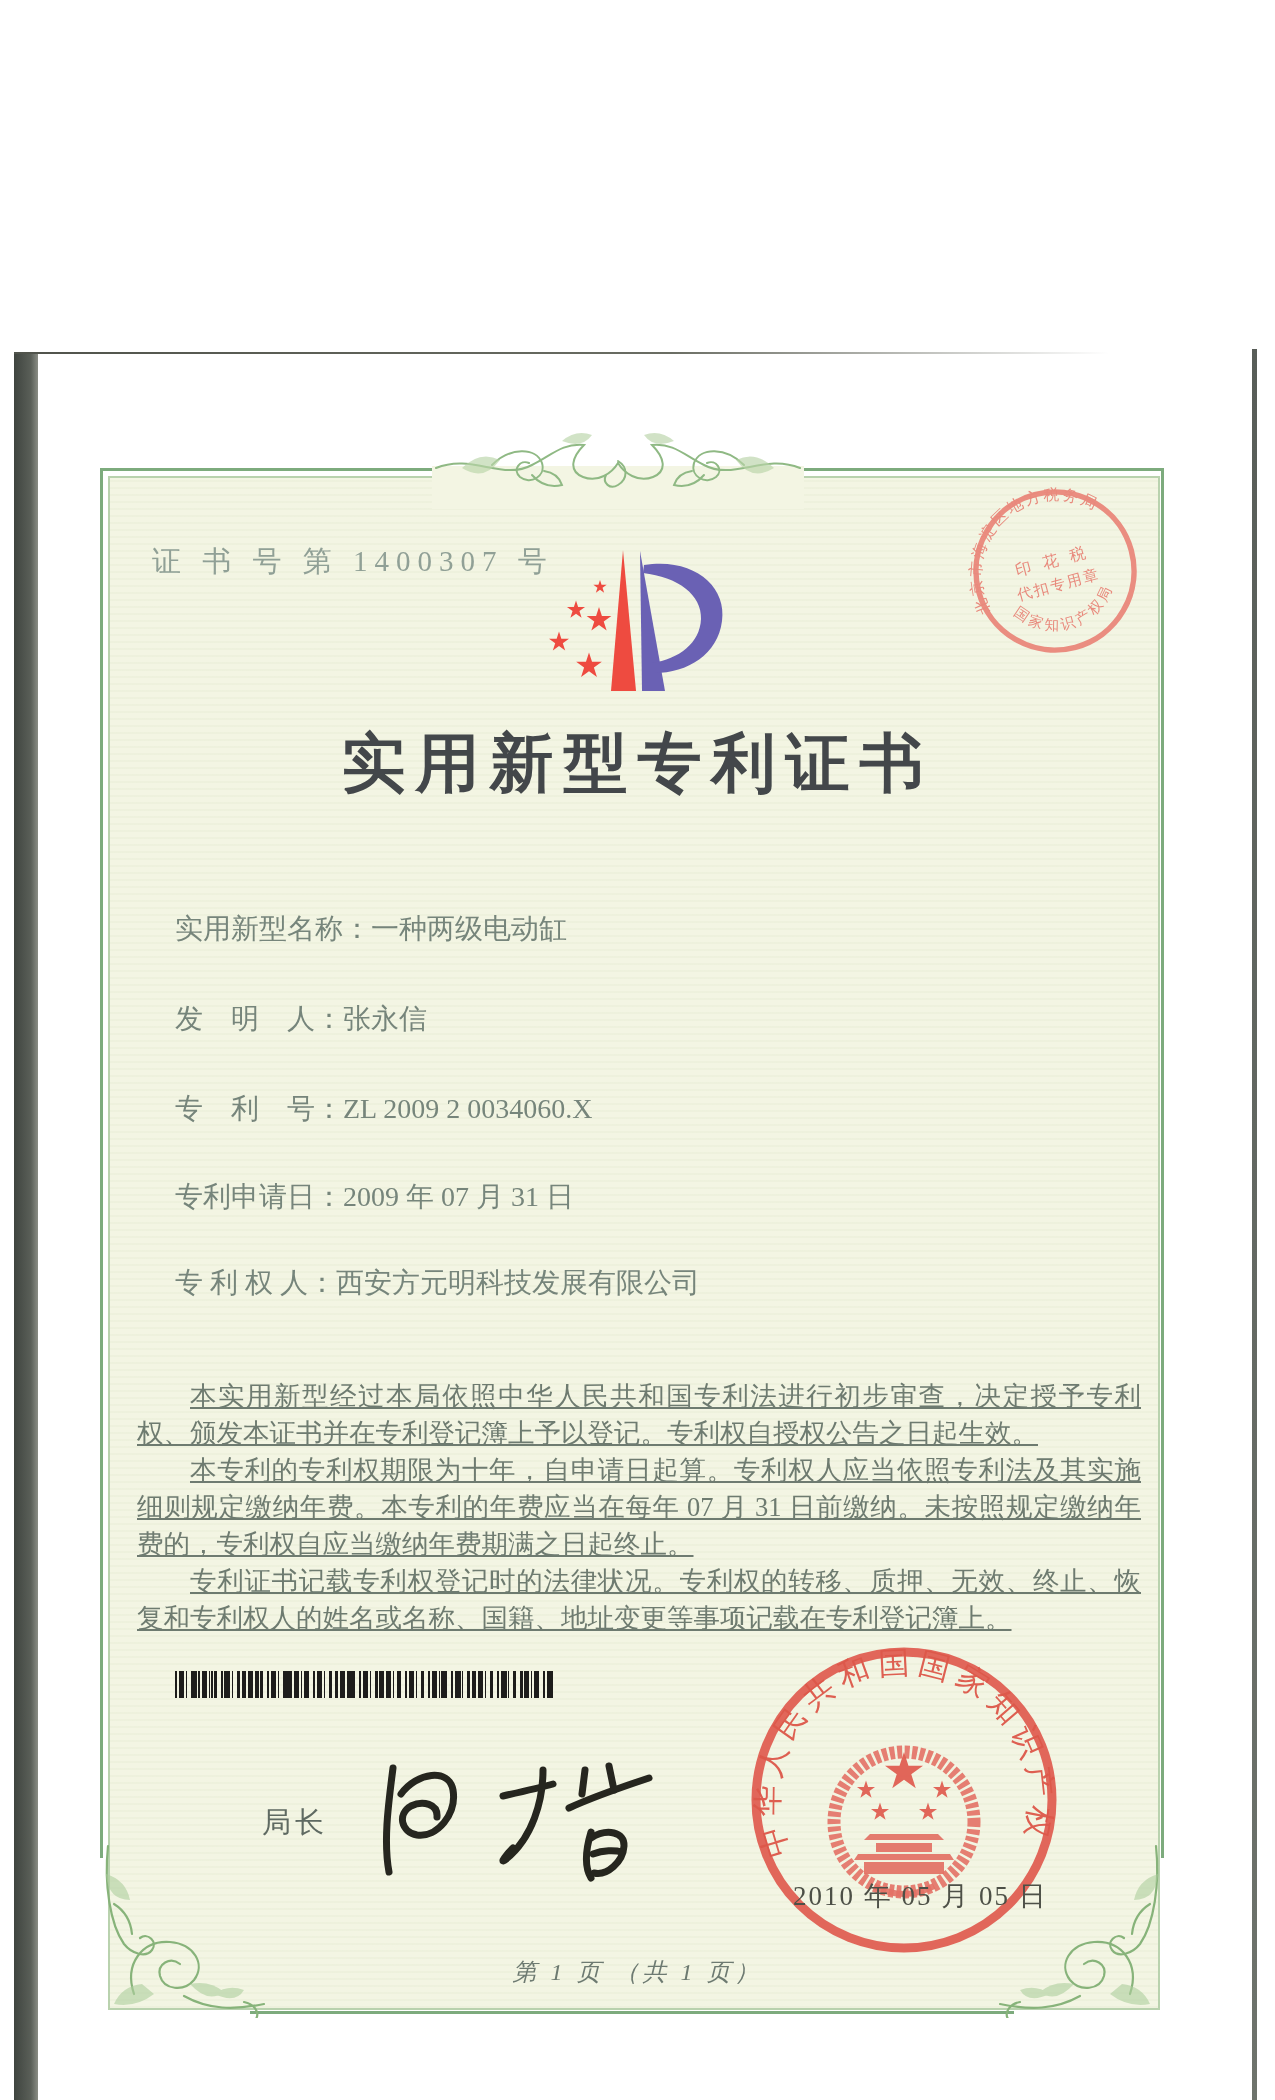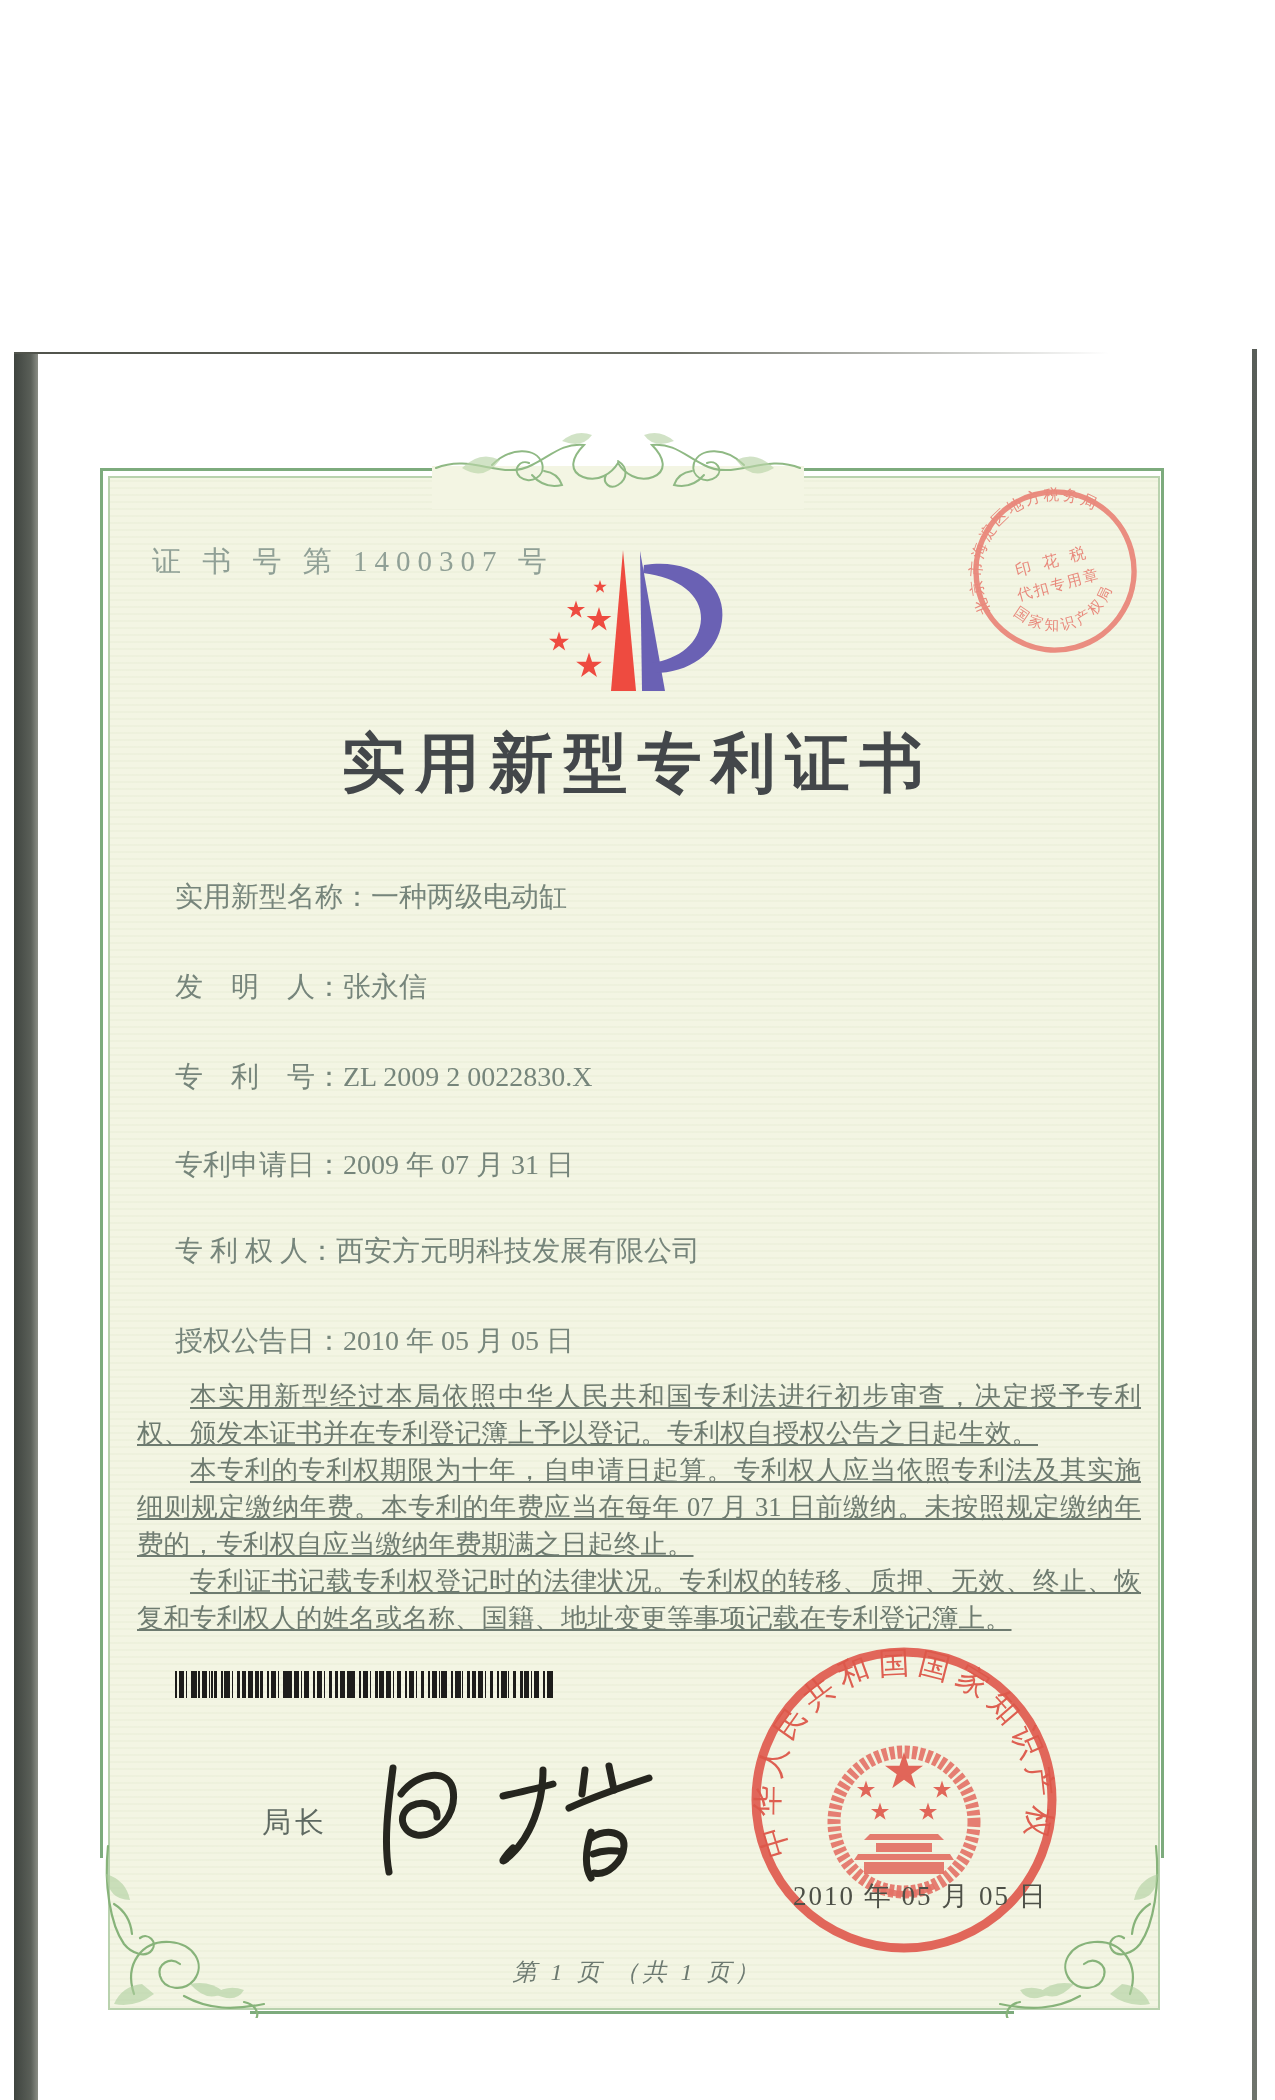--- a/index.html
+++ b/index.html
@@ -26,21 +26,21 @@
   .ornament-corner{position:absolute;width:172px;height:174px;}
   .oc-left{left:94px;top:1844px;}
   .oc-right{left:998px;top:1844px;transform:scaleX(-1);}
   
   .cert-no{position:absolute;left:152px;top:542px;font-size:29px;letter-spacing:7px;
     color:#90a096;white-space:nowrap;}
   .logo{position:absolute;left:540px;top:543px;width:195px;height:157px;}
   .title{position:absolute;left:0;top:703px;width:1275px;text-align:center;
     font-size:64px;font-weight:bold;color:#43474a;letter-spacing:10px;white-space:nowrap;margin-top:17px;}
   .stamp{position:absolute;left:960px;top:476px;width:190px;height:190px;transform:rotate(-15deg);}
-  .field{position:absolute;left:175px;font-size:28px;color:#76857b;white-space:nowrap;}
+  .field{position:absolute;left:175px;font-size:28px;color:#76857b;white-space:nowrap;margin-top:32px;}
   .fvalue{color:#76857b;}
   .paras{position:absolute;left:137px;top:1378px;width:1004px;font-size:26.5px;
     line-height:37px;color:#6e7b70;text-align:justify;}
   .paras p{margin:0;text-indent:2em;text-decoration:underline;}
   .barcode{position:absolute;left:175px;top:1671px;width:378px;height:27px;
     background-image:
       repeating-linear-gradient(90deg,#1d1d1b 0 2px,rgba(0,0,0,0) 2px 4px,#1d1d1b 4px 9px,rgba(0,0,0,0) 9px 11px,#1d1d1b 11px 12px,rgba(0,0,0,0) 12px 16px,#1d1d1b 16px 19px,rgba(0,0,0,0) 19px 23px),
       repeating-linear-gradient(90deg,rgba(0,0,0,0) 0 5px,#1d1d1b 5px 7px,rgba(0,0,0,0) 7px 18px,#1d1d1b 18px 22px,rgba(0,0,0,0) 22px 31px);}
   .signer-title{position:absolute;left:262px;top:1803px;font-size:29px;color:#5f6a62;letter-spacing:4px;}
   .signature{position:absolute;left:335px;top:1742px;width:320px;height:165px;}
@@ -157,24 +157,23 @@
     </text>
     <text font-size="14.5" letter-spacing="3" fill="#e8897c" font-family="Liberation Serif, serif">
       <textPath href="#arcB" startOffset="4%">国家知识产权局</textPath>
     </text>
     <text x="95" y="90" text-anchor="middle" font-size="16" letter-spacing="4" fill="#e8897c" font-family="Liberation Serif, serif">印 花 税</text>
     <text x="95" y="114" text-anchor="middle" font-size="15" letter-spacing="2" fill="#e8897c" font-family="Liberation Serif, serif">代扣专用章</text>
   </svg>
 
   <div class="field" style="top:878px"><span class="flabel">实用新型名称：</span><span class="fvalue">一种两级电动缸</span></div>
   <div class="field" style="top:968px"><span class="flabel">发　明　人：</span><span class="fvalue">张永信</span></div>
-  <div class="field" style="top:1058px"><span class="flabel">专　利　号：</span><span class="fvalue">ZL 2009 2 0022830.X</span></div>
+  <div class="field" style="top:1058px"><span class="flabel">专　利　号：</span><span class="fvalue">ZL 2009 2 0034060.X</span></div>
   <div class="field" style="top:1146px"><span class="flabel">专利申请日：</span><span class="fvalue">2009 年 07 月 31 日</span></div>
   <div class="field" style="top:1232px"><span class="flabel">专 利 权 人：</span><span class="fvalue">西安方元明科技发展有限公司</span></div>
-  <div class="field" style="top:1322px"><span class="flabel">授权公告日：</span><span class="fvalue">2010 年 05 月 05 日</span></div>
 
   <div class="paras">
     <p>本实用新型经过本局依照中华人民共和国专利法进行初步审查，决定授予专利权、颁发本证书并在专利登记簿上予以登记。专利权自授权公告之日起生效。</p>
     <p>本专利的专利权期限为十年，自申请日起算。专利权人应当依照专利法及其实施细则规定缴纳年费。本专利的年费应当在每年 07 月 31 日前缴纳。未按照规定缴纳年费的，专利权自应当缴纳年费期满之日起终止。</p>
     <p>专利证书记载专利权登记时的法律状况。专利权的转移、质押、无效、终止、恢复和专利权人的姓名或名称、国籍、地址变更等事项记载在专利登记簿上。</p>
   </div>
 
   <div class="barcode"></div>
 
   <div class="signer-title">局长</div>

